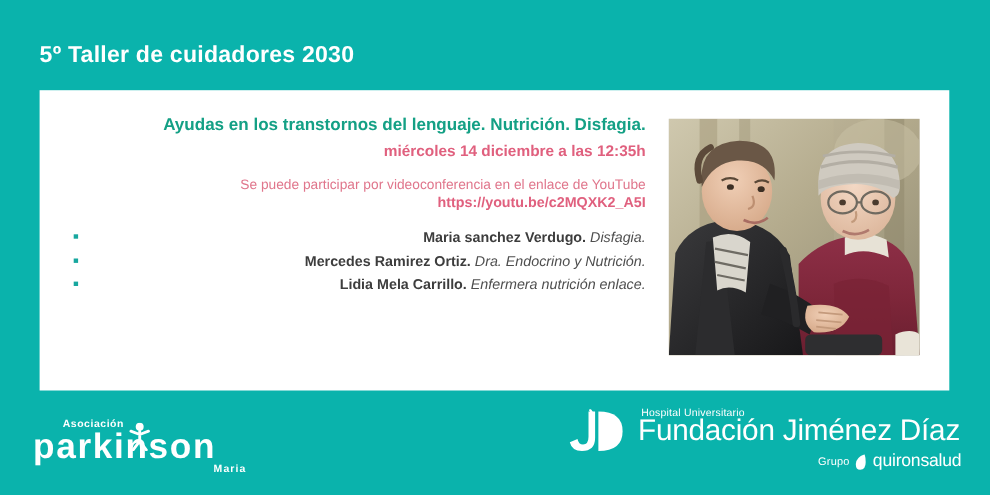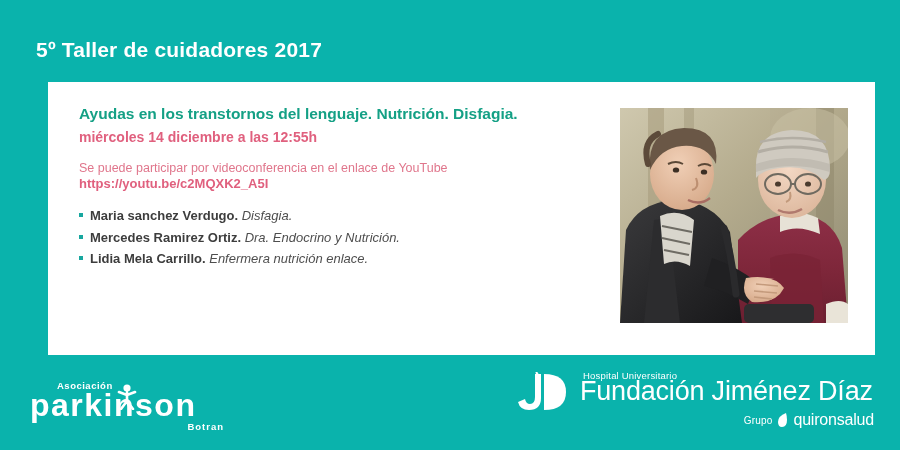--- a/index.html
+++ b/index.html
@@ -28,25 +28,26 @@
     font-size: 21px;
     font-weight: bold;
     color: #ffffff;
     letter-spacing: 0.2px;
     white-space: nowrap;
   }
 
   
   .card {
     position: absolute;
-    left: 48px;
+    left: 36px;
     top: 82px;
     width: 827px;
     height: 273px;
     background: #ffffff;
+    text-align: right;
   }
 
   .card-body {
     position: absolute;
     left: 31px;
     top: 22px;
     width: 520px;
   }
 
   .session-heading {
@@ -229,29 +230,29 @@
   .quiron-leaf {
     width: 11px;
     height: 15px;
   }
 </style>
 </head>
 <body>
 
 <div class="poster">
 
-  <div class="poster-title">5º Taller de cuidadores 2017</div>
+  <div class="poster-title">5º Taller de cuidadores 2030</div>
 
   <div class="card">
 
     <div class="card-body">
 
       <p class="session-heading">Ayudas en los transtornos del lenguaje. Nutrición. Disfagia.</p>
 
-      <p class="session-date">miércoles 14 diciembre a las 12:55h</p>
+      <p class="session-date">miércoles 14 diciembre a las 12:35h</p>
 
       <p class="stream-note">Se puede participar por videoconferencia en el enlace de YouTube</p>
 
       <a class="stream-link" href="#">https://youtu.be/c2MQXK2_A5I</a>
 
 
       <ul class="participants-list">
         <li class="participant-item">
           <span class="bullet"></span>
           <span class="participant-name">Maria sanchez Verdugo.</span>
@@ -359,21 +360,21 @@
 
   </div>
 
   <div class="logo-parkinson">
     <div class="lp-asociacion">Asociación</div>
     <div class="lp-word">parkinson</div>
     <svg class="lp-figure" viewBox="0 0 22 26" xmlns="http://www.w3.org/2000/svg">
       <circle cx="11" cy="4" r="3.6" fill="#ffffff"></circle>
       <path d="M11 8 L11 17 M11 11 L3 8 M11 11 L19 8 M11 17 L5 25 M11 17 L17 25" stroke="#ffffff" stroke-width="2.6" stroke-linecap="round" fill="none"></path>
     </svg>
-    <div class="lp-madrid">Botran</div>
+    <div class="lp-madrid">Maria</div>
   </div>
 
   <div class="logo-fjd">
     <svg class="fjd-mark" viewBox="0 0 56 42" xmlns="http://www.w3.org/2000/svg">
       <path d="M19 2 L25 2 L25 26 Q25 38 13 38 Q4 38 2 30 L9 27 Q10 32 14 32 Q19 32 19 25 Z" fill="#ffffff"></path>
       <path d="M28 2 Q50 2 50 20 Q50 38 28 38 Z" fill="#ffffff"></path>
       <path d="M20 0 Q24 4 22 9" stroke="#ffffff" stroke-width="2" fill="none"></path>
     </svg>
     <div class="fjd-hospital">Hospital Universitario</div>
     <div class="fjd-name">Fundación Jiménez Díaz</div>

